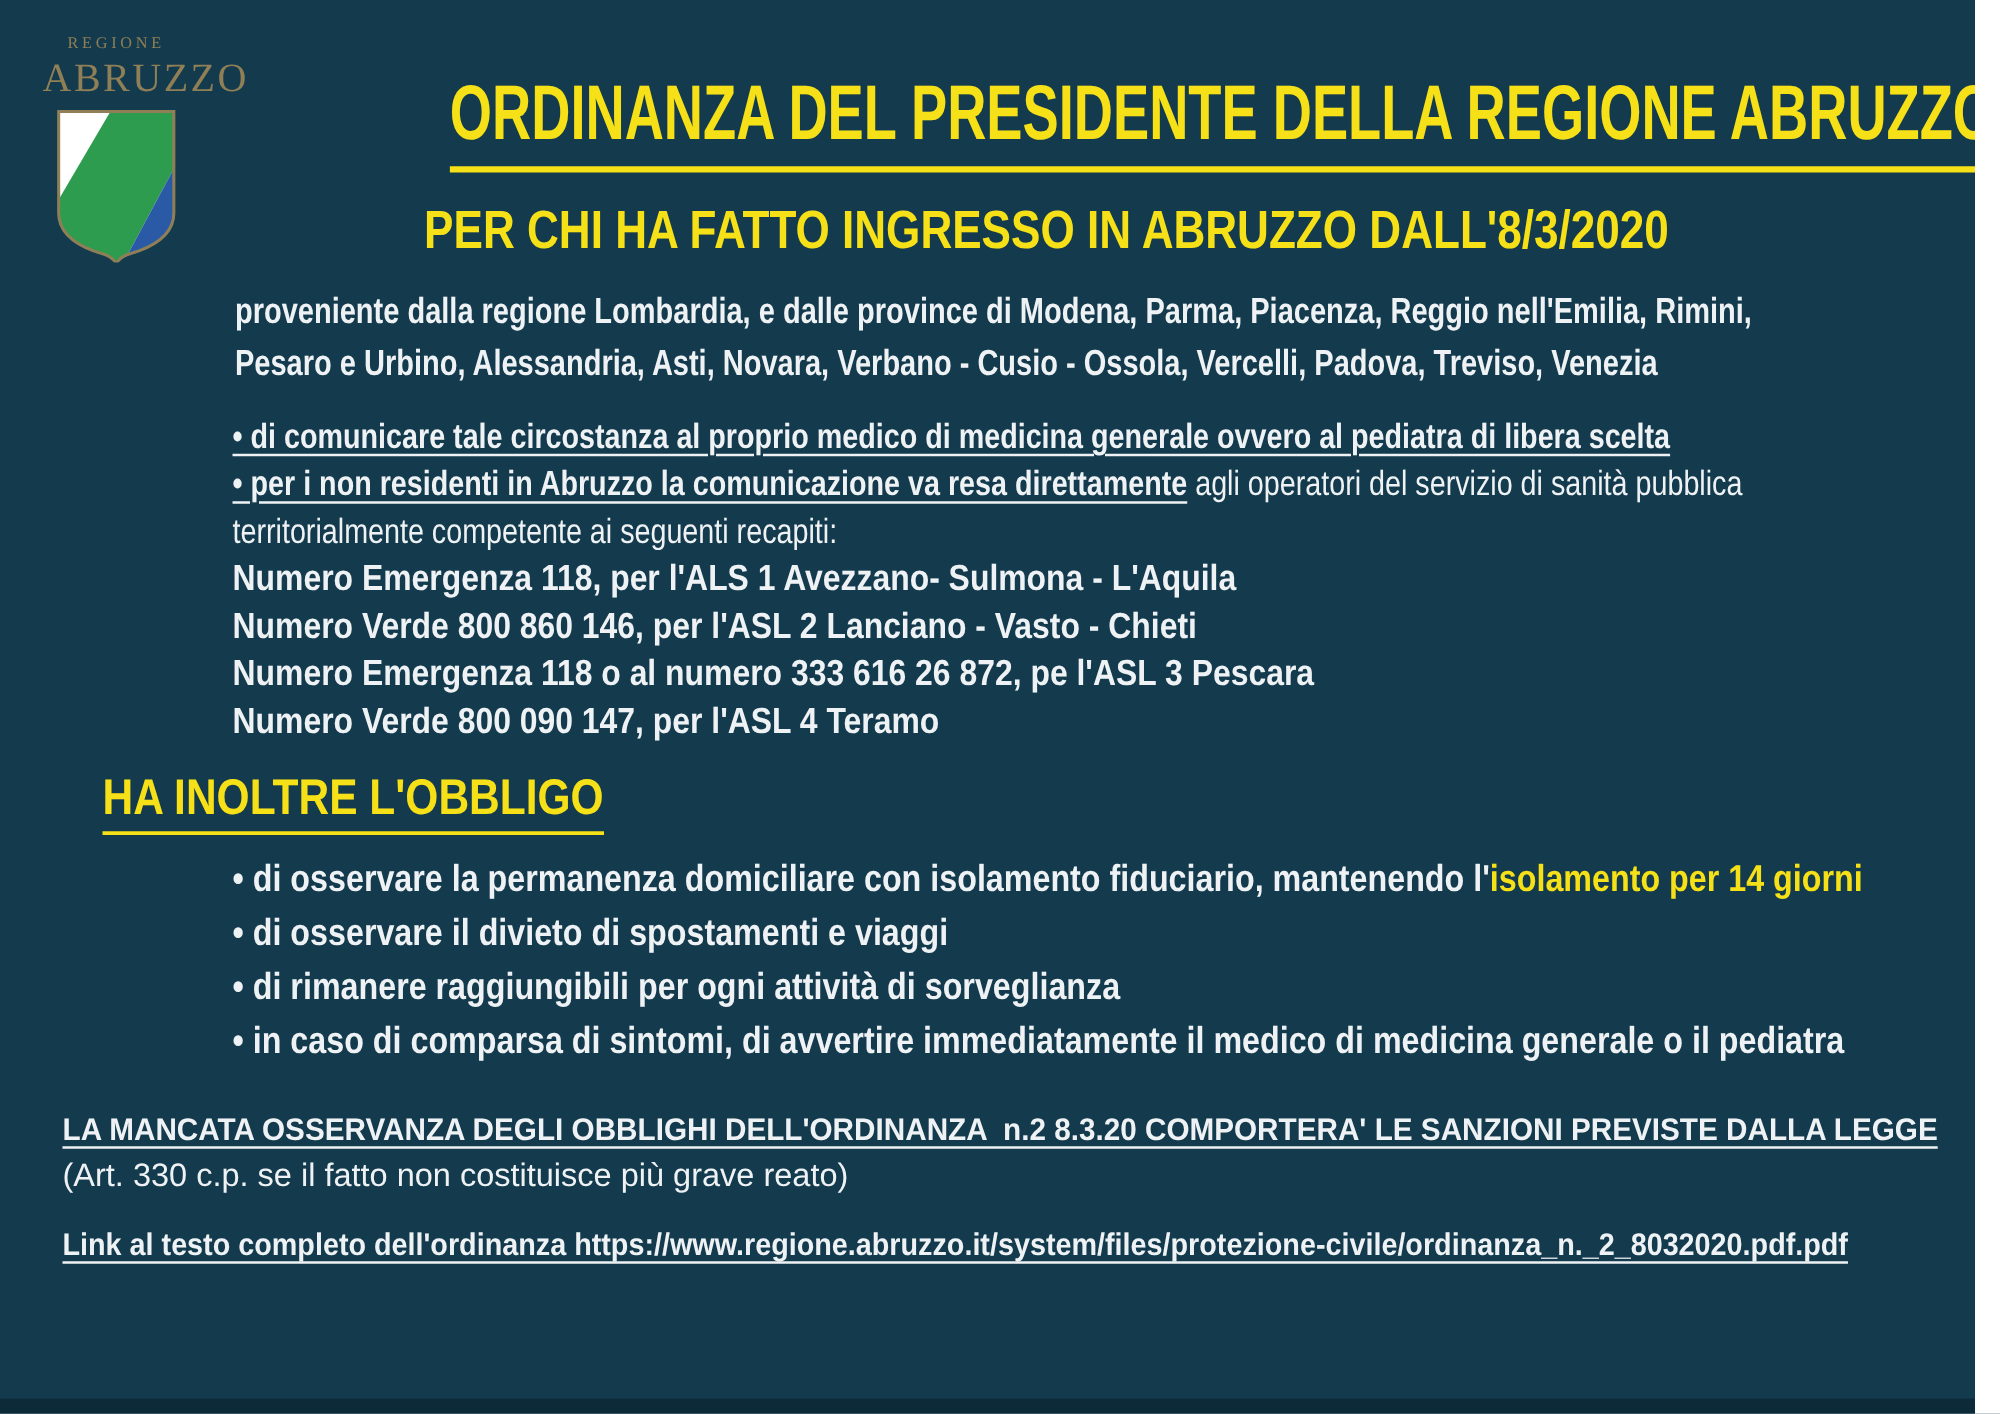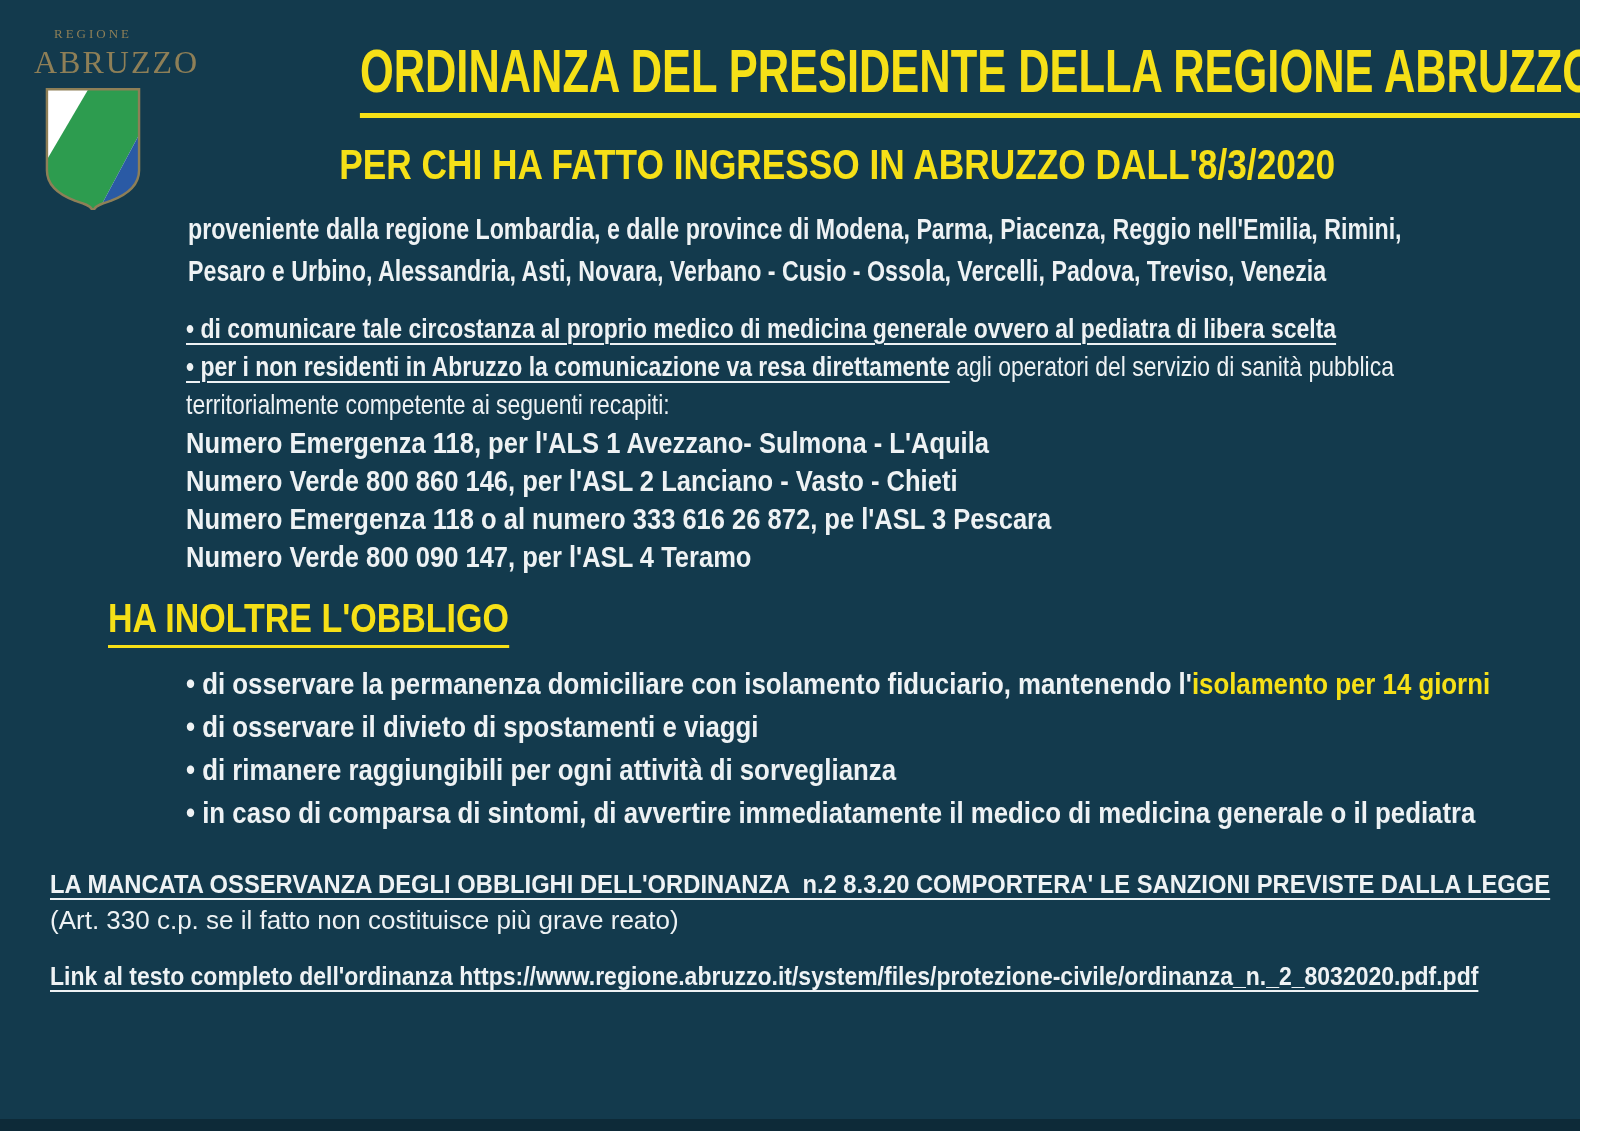--- a/index.html
+++ b/index.html
@@ -36,21 +36,21 @@
   .sx85 { transform: scaleX(0.85); }
   .sx86 { transform: scaleX(0.86); }
   .sx88 { transform: scaleX(0.88); }
   .sx92 { transform: scaleX(0.92); }
   .sx95 { transform: scaleX(0.95); }
   .bold { font-weight: bold; }
   .u { text-decoration: underline; text-decoration-thickness: 2px; text-underline-offset: 5px; }
   .yellow { color: #f6e017; }
 
   
-  .header { margin-left: 95px; padding-top: 40px; text-align: center; }
+  .header { margin-left: 95px; padding-top: 60px; text-align: center; }
   .title {
     font-weight: bold;
     font-size: 62px;
     line-height: 1;
     color: #f6e017;
     border-bottom: 5px solid #f6e017;
     padding-bottom: 11px;
   }
   .subtitle { margin-top: 25px; }
   .subtitle .cx-c {
@@ -72,21 +72,21 @@
     line-height: 1;
     color: #f6e017;
     border-bottom: 5px solid #f6e017;
     padding-bottom: 9px;
   }
   .obbligo-list { margin-left: 186px; margin-top: 18px; font-size: 28px; }
   .obbligo-list .line { line-height: 38px; white-space: nowrap; }
   .obbligo-list .contact { font-weight: bold; font-size: 29px; }
 
   
-  .inoltre-heading { margin-left: 108px; margin-top: 22px; }
+  .inoltre-heading { margin-left: 82px; margin-top: 22px; }
   .inoltre-heading .cx {
     font-weight: bold;
     font-size: 40px;
     line-height: 1;
     color: #f6e017;
     border-bottom: 3px solid #f6e017;
     padding-bottom: 7px;
   }
   .inoltre-list { margin-left: 186px; margin-top: 14px; font-weight: bold; font-size: 30px; }
   .inoltre-list .line { line-height: 43px; white-space: nowrap; }

